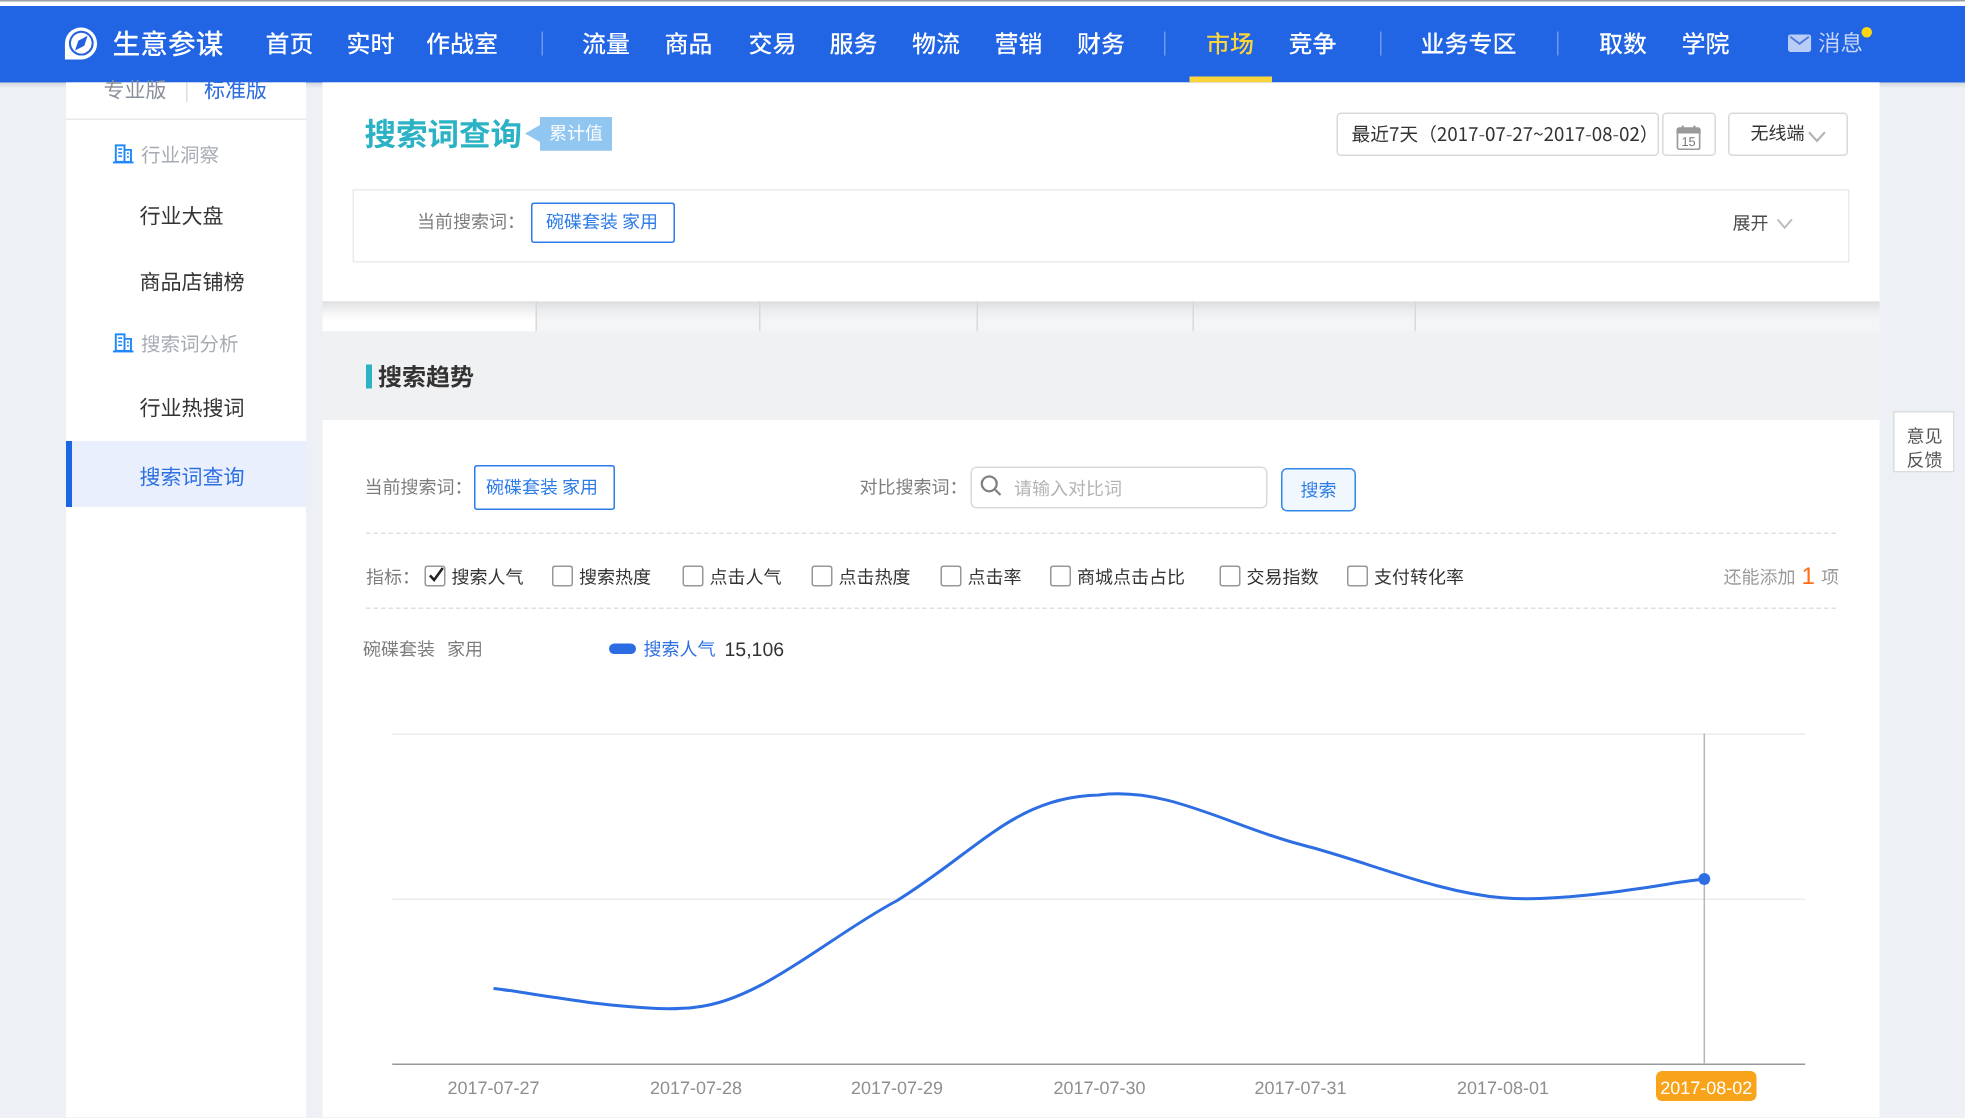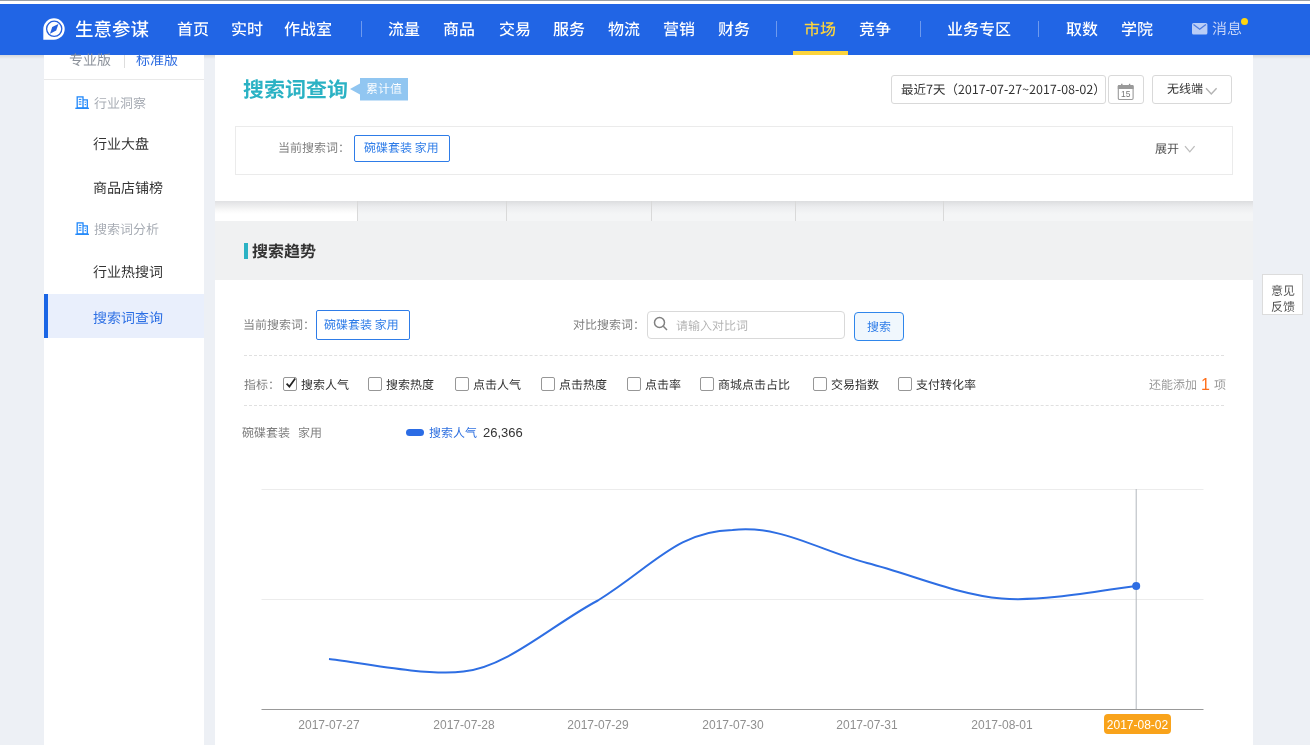--- a/index.html
+++ b/index.html
@@ -357,21 +357,21 @@
     <g transform="translate(0,13) scale(0.1,-0.1)">
       <path fill="#7d7d7d" d="M51 99C52 96 54 93 55 90H10V65H19V82H102V65H111V90H66C65 94 62 98 60 102ZM95 58C88 51 78 44 69 38C66 44 62 51 56 56C59 58 62 60 64 62H95V70H25V62H53C41 55 25 49 10 45C11 43 14 39 15 38C26 41 39 46 49 52C52 50 54 47 55 45C45 37 24 29 9 25C11 23 13 20 14 18C28 22 47 31 59 39C60 36 61 33 62 30C50 20 27 8 7 4C9 2 11 -2 12 -4C29 1 50 11 64 22C65 12 63 4 59 1C57 -1 54 -1 51 -1C49 -1 45 -1 40 -1C42 -3 43 -7 43 -9C47 -9 50 -9 53 -9C58 -9 62 -8 65 -5C72 0 75 15 71 30L77 34C83 16 95 2 110 -5C111 -2 114 1 116 3C101 9 89 22 84 38C90 43 97 47 102 52ZM138 92V49C138 32 137 11 124 -4C126 -5 129 -8 131 -10C140 0 144 14 146 27H176V-9H185V27H218V3C218 0 217 0 214 0C212 0 204 -1 195 0C197 -3 198 -7 199 -9C210 -9 217 -9 221 -7C225 -6 226 -3 226 3V92ZM147 84H176V64H147ZM218 84V64H185V84ZM147 56H176V36H147C147 40 147 45 147 49ZM218 56V36H185V56Z"></path>
     </g>
   </svg>
 <div style="position:absolute;left:406px;top:429px;width:18px;height:7px;border-radius:3.5px;background:#2b6ce5"></div>
 <svg class="t" style="left:429px;top:424px" width="49" height="17" viewBox="0 0 49 17">
     <g transform="translate(0,13) scale(0.1,-0.1)">
       <path fill="#2d6fe0" d="M20 101V77H6V68H20V42L5 37L7 29L20 33V2C20 0 19 0 18 0C17 0 12 0 8 0C9 -3 10 -7 10 -9C17 -9 22 -9 25 -7C27 -6 28 -3 28 2V37L42 42L40 50L28 46V68H41V77H28V101ZM45 35V27H51L50 27C55 19 62 12 70 6C60 2 48 -1 36 -2C38 -4 40 -8 41 -10C54 -8 67 -4 78 1C88 -3 98 -7 110 -9C111 -7 114 -4 115 -2C105 0 95 3 87 6C96 13 104 21 109 33L104 35L102 35H82V46H110V91H87V84H102V72H87V65H102V54H82V101H74V54H55V65H68V72H55V83C61 85 68 88 73 90L66 96C62 93 54 90 47 88V46H74V35ZM97 27C93 20 86 15 78 10C70 15 64 21 59 27ZM196 12C206 7 219 -1 225 -7L233 -2C226 4 213 12 203 17ZM155 16C148 10 137 3 127 -1C129 -3 133 -6 134 -7C144 -2 155 6 163 13ZM143 38C145 39 148 39 171 41C161 36 152 33 148 31C141 28 136 27 132 26C133 24 134 20 135 18C138 19 142 20 177 22V1C177 0 177 -1 175 -1C173 -1 167 -1 159 -1C161 -3 162 -6 163 -9C171 -9 177 -9 181 -8C185 -6 186 -4 186 1V23L216 24C219 21 222 18 224 15L231 20C225 27 215 36 206 43L200 39C203 37 206 34 210 31L157 28C174 34 191 42 207 52L201 58C195 54 190 51 184 48L157 46C165 50 174 55 181 61L178 63H223V49H232V71H185V82H231V90H185V101H175V90H129V82H175V71H128V49H136V63H172C164 57 153 51 150 49C146 48 143 46 141 46C142 44 143 40 143 38ZM295 100C294 82 295 23 245 -2C248 -4 251 -7 252 -9C282 7 295 33 300 58C306 35 319 6 349 -9C351 -6 353 -3 356 -1C313 18 306 68 304 83C305 90 305 96 305 100ZM390 71V63H462V71ZM391 101C385 84 375 67 363 56C366 55 370 52 371 51C379 58 386 68 391 80H471V87H395C397 91 399 95 400 99ZM378 54V46H444C445 15 450 -9 465 -9C473 -9 475 -4 476 10C474 12 471 14 469 16C469 6 468 -1 466 -1C457 -1 453 26 453 54Z"></path>
     </g>
   </svg>
-<div class="x" style="left:483px;top:426px;font-size:13px;color:#333333;">26,366</div>
+<div class="x" style="left:483px;top:426px;font-size:13px;color:#333333;">15,106</div>
 <svg class="t" style="left:215px;top:440px" width="1038" height="305" viewBox="0 0 1038 305" font-family="Liberation Sans">
 <line x1="46.5" y1="49.5" x2="988.5" y2="49.5" stroke="#ececec"></line>
 <line x1="46.5" y1="159.5" x2="988.5" y2="159.5" stroke="#ececec"></line>
 <line x1="921.2" y1="49" x2="921.2" y2="269" stroke="#b3b7bd"></line>
 <line x1="46.5" y1="269.5" x2="988.5" y2="269.5" stroke="#999"></line>
 <path d="M114.0 219.0C136.4 221.1 210.0 236.5 248.4 231.5C292.0 227.5 338.0 184.1 382.9 160.5C437.0 127.0 462.0 91.0 517.5 90.0C562.4 83.8 607.2 111.6 652.1 123.0C697.0 134.4 741.8 154.7 786.6 158.5C831.5 162.3 898.8 148.1 921.2 146.0" fill="none" stroke="#2e6ee3" stroke-width="2"></path>
 <circle cx="921.2" cy="146" r="4" fill="#2e6ee3"></circle>
 <text x="114" y="289" font-size="12" fill="#8f8f8f" text-anchor="middle">2017-07-27</text>
     <text x="249" y="289" font-size="12" fill="#8f8f8f" text-anchor="middle">2017-07-28</text>
     <text x="383" y="289" font-size="12" fill="#8f8f8f" text-anchor="middle">2017-07-29</text>

